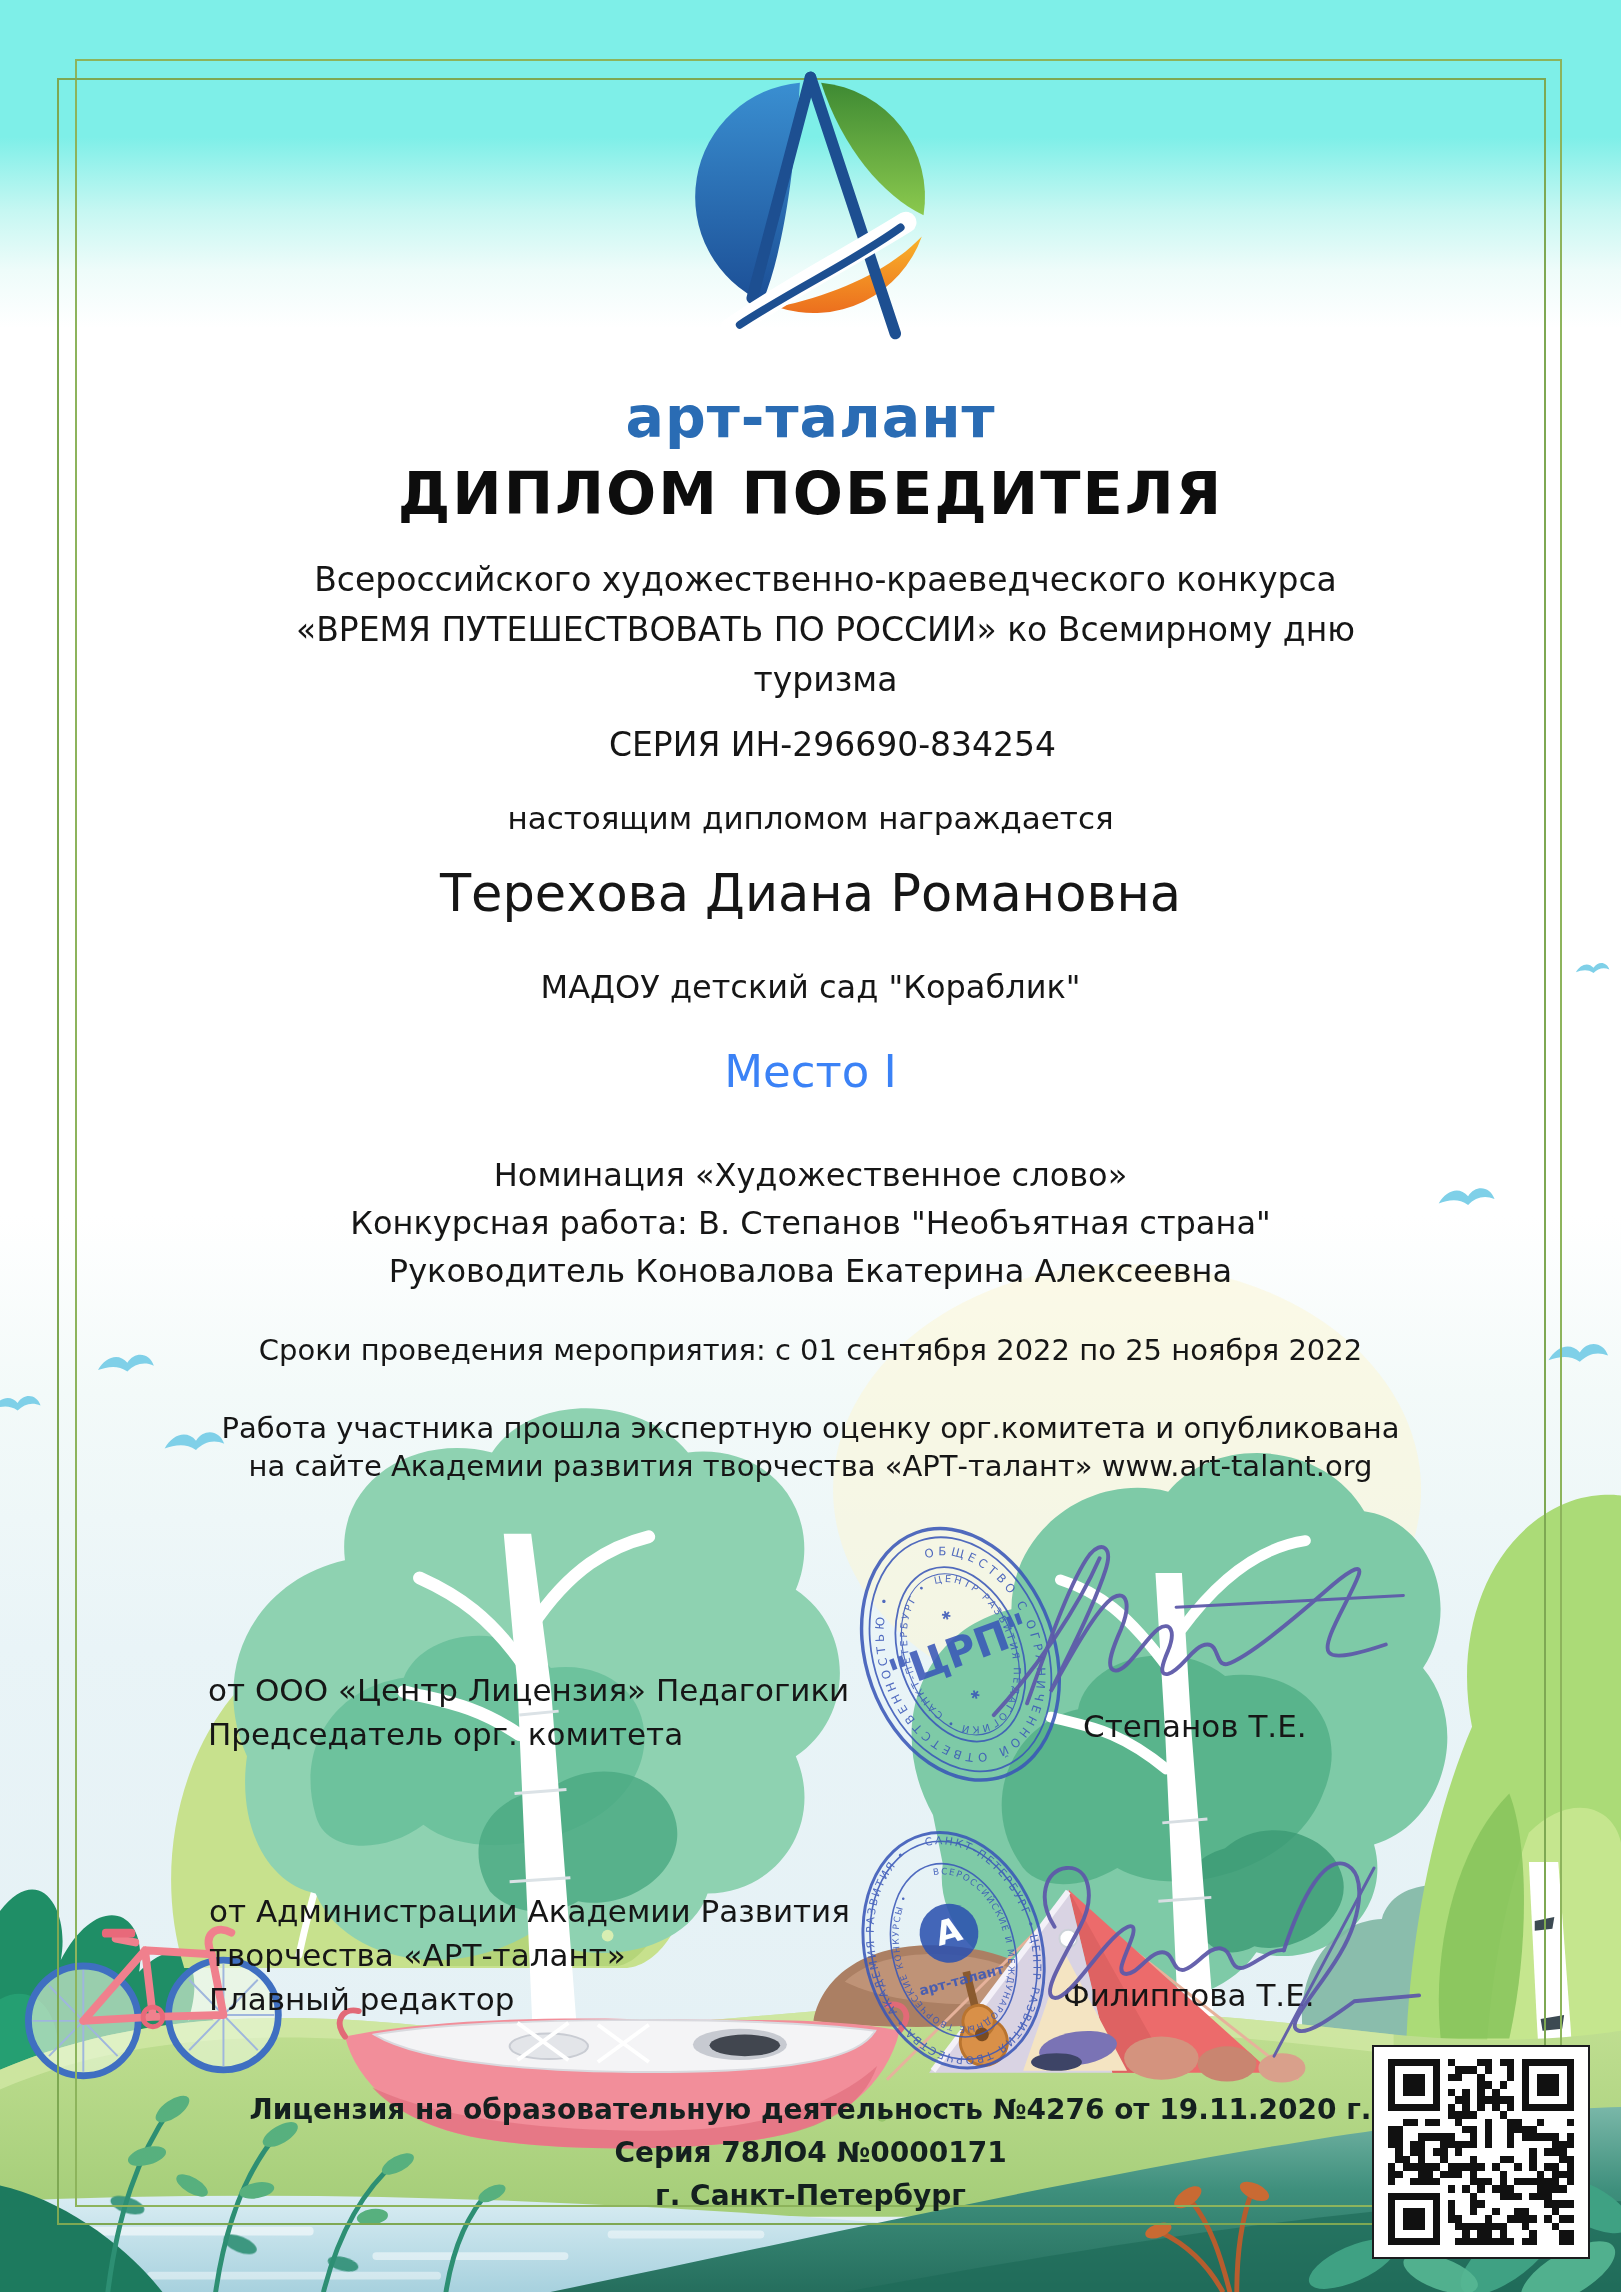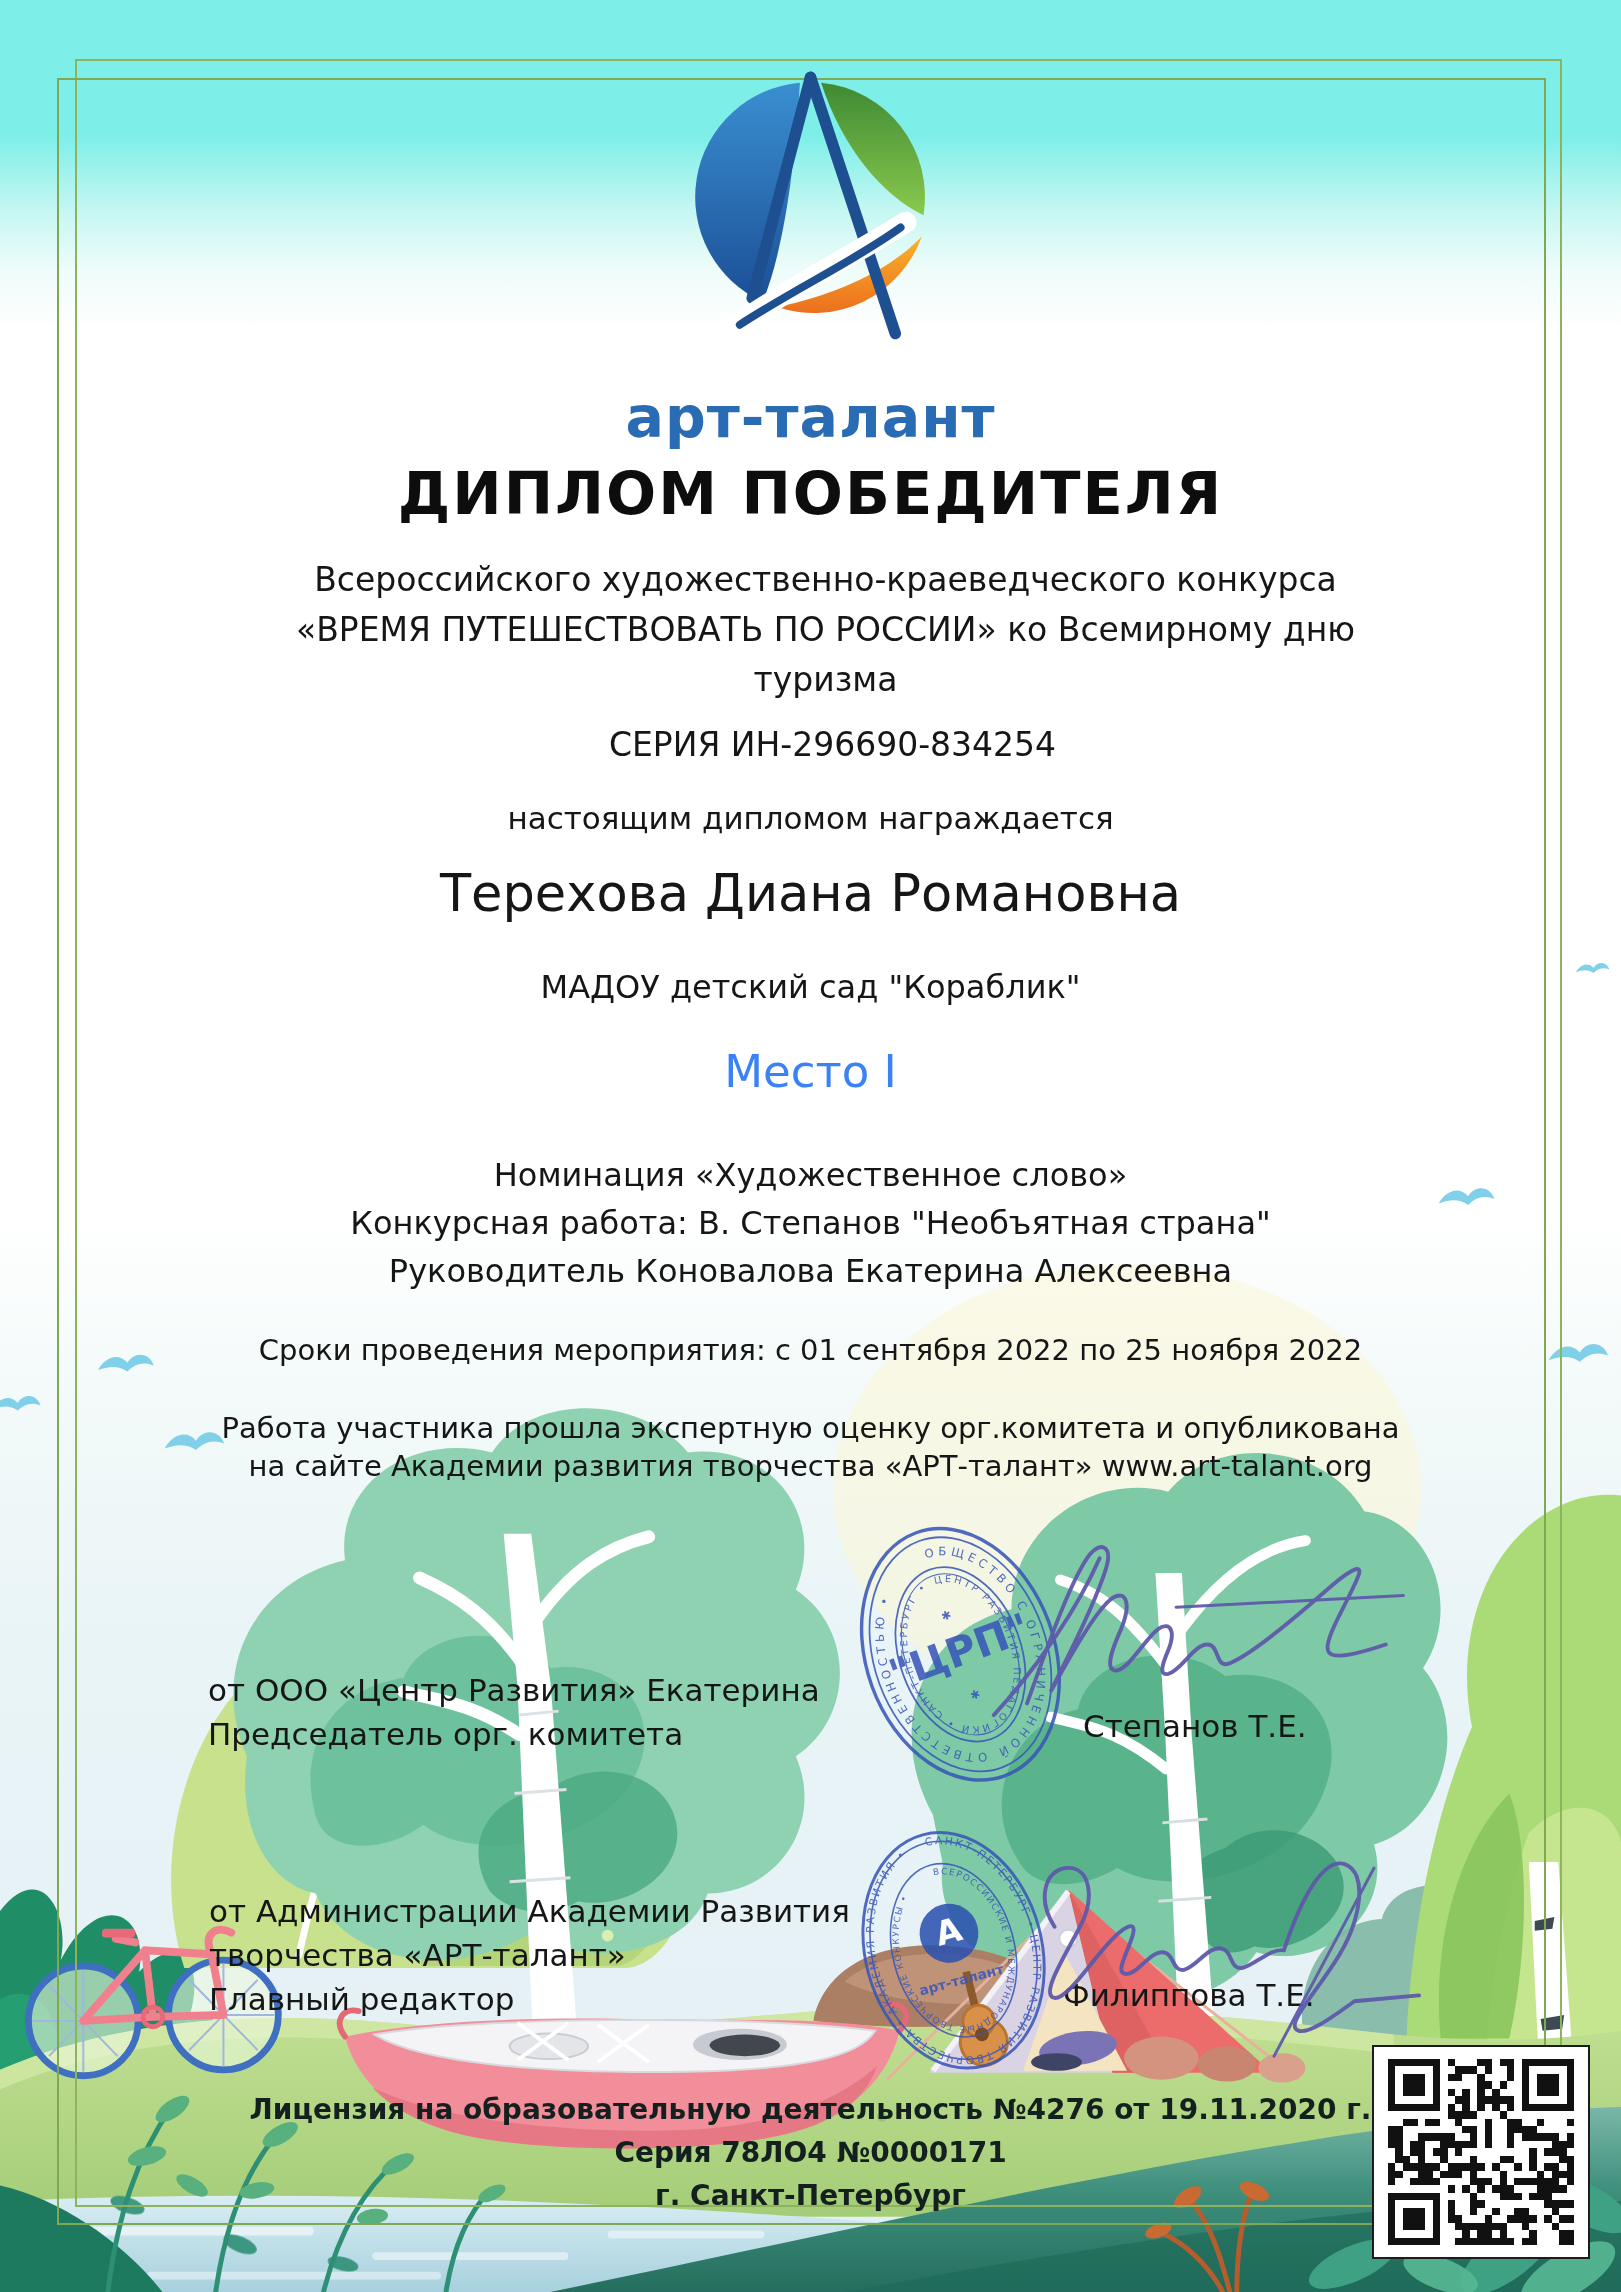--- a/index.html
+++ b/index.html
@@ -275,21 +275,21 @@
   <div>Руководитель Коновалова Екатерина Алексеевна</div>
 </div>
 
 <div class="abs ctr dates">Сроки проведения мероприятия: с 01 сентября 2022 по 25 ноября 2022</div>
 <div class="abs ctr review">
   <div>Работа участника прошла экспертную оценку орг.комитета и опубликована</div>
   <div>на сайте Академии развития творчества «АРТ-талант» www.art-talant.org</div>
 </div>
 
 <div class="abs sigtext" style="left:208px;top:1668px;">
-  <div>от ООО «Центр Развития» Екатерина</div>
+  <div>от ООО «Центр Лицензия» Педагогики</div>
   <div>Председатель орг. комитета</div>
 </div>
 <div class="abs signame" style="left:1083px;top:1708px;">Степанов Т.Е.</div>
 
 <div class="abs sigtext" style="left:209px;top:1889px;">
   <div>от Администрации Академии Развития</div>
   <div>творчества «АРТ-талант»</div>
   <div>Главный редактор</div>
 </div>
 <div class="abs signame" style="left:1063px;top:1977px;">Филиппова Т.Е.</div>

